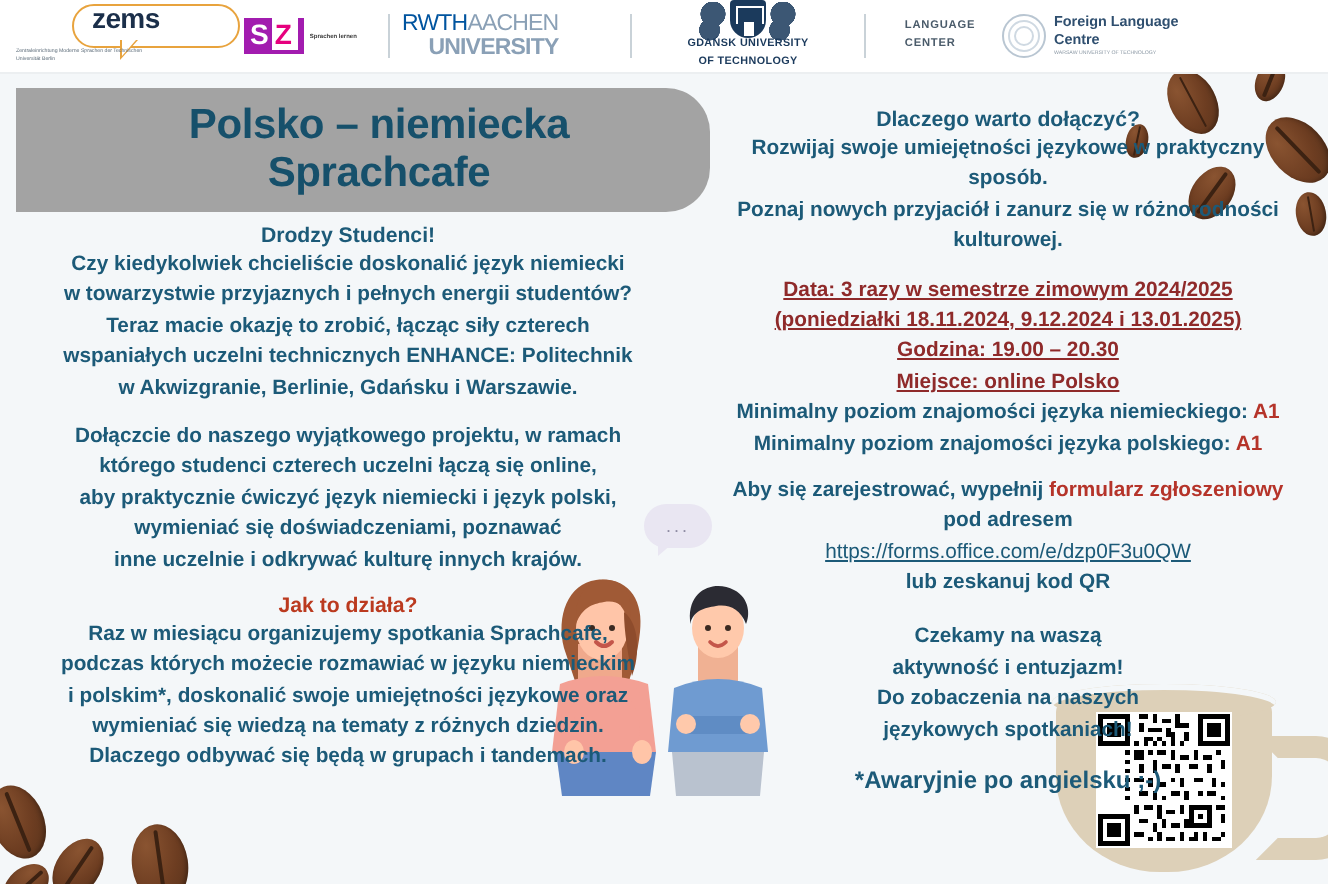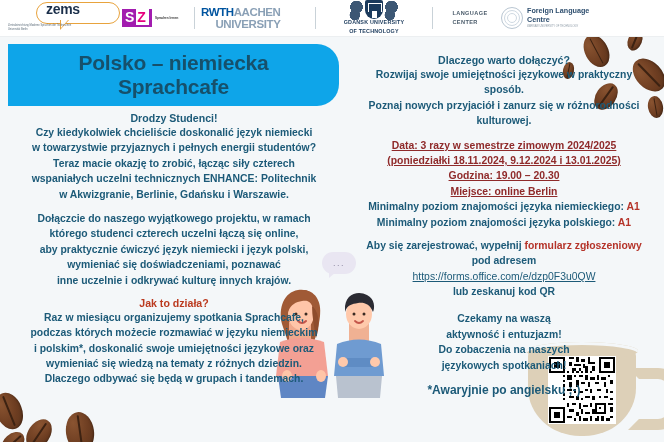--- a/index.html
+++ b/index.html
@@ -75,21 +75,21 @@
     background: #a21caf; color: #fff;
     font-size: 14px; font-weight: 800;
     padding: 1px 3px; letter-spacing: 2px;
     line-height: 1.1;
   }
   .sz-box span.inner-s { background:#fff; color:#e6007e; padding:0 1px; }
   .sz-txt { font-size: 3px; color: #3a3a3a; margin-left: 3px; line-height: 1.4; font-weight: 700;}
 
   
   .rwth-wrap { position: relative; width: 108px; height: 30px; display:flex; align-items:center;}
-  .rwth-l1 { font-size: 11.5px; font-weight: 700; color: #00549f; letter-spacing: -0.4px; }
+  .rwth-l1 { font-size: 11.5px; font-weight: 400; color: #00549f; letter-spacing: -0.4px; }
   .rwth-l1 .gray { color: #8aa0b6; }
   .rwth-l2 { font-size: 11.5px; font-weight: 800; color: #8aa0b6; letter-spacing: -0.4px; text-align: right;}
 
   
   .gd-wrap { position: relative; width: 104px; height: 36px; display:flex; flex-direction:column; align-items:center; justify-content:center;}
   .gd-crest { position: relative; width: 54px; height: 22px; }
   .gd-shield {
     position:absolute; left:18px; top:0px; width:18px; height:19px;
     background:#1b3a5c;
     border-radius: 2px 2px 9px 9px;
@@ -136,24 +136,25 @@
   }
   .flc-mark::after{ inset:5px; }
   .flc-txt { line-height:1.15; }
   .flc-l1 { font-size: 7.2px; color:#2f4f6f; font-weight:600; }
   .flc-l2 { font-size: 2.6px; color:#8d9aa6; margin-top:2px; }
 
   
   #title-panel {
     position: absolute; left: 8px; top: 44px;
     width: 331px; height: 62px;
-    background: #0ea5e9;
+    background: #a3a3a3;
     border-radius: 0 22px 22px 0;
     display: flex; align-items: center; justify-content: center;
     z-index: 12;
+    padding-left: 16px;
   }
   #title-text {
     color: #16506b;
     font-size: 21px; font-weight: 700;
     text-align: center; line-height: 1.12;
     letter-spacing: -0.2px;
     white-space: pre-line;
   }
 
   
@@ -365,21 +366,21 @@
   <div class="col" id="right-col">
     <div class="heading">Dlaczego warto dołączyć?</div>
     <div class="para">Rozwijaj swoje umiejętności językowe w praktyczny
 sposób.
 Poznaj nowych przyjaciół i zanurz się w różnorodności
 kulturowej.</div>
 
     <div class="para red tight" style="margin-bottom:0">Data: 3 razy w semestrze zimowym 2024/2025</div>
     <div class="para red tight" style="margin-bottom:0">(poniedziałki 18.11.2024, 9.12.2024 i 13.01.2025)</div>
     <div class="para red tight" style="margin-bottom:0">Godzina: 19.00 – 20.30</div>
-    <div class="para red tight" style="margin-bottom:0">Miejsce: online Berlin</div>
+    <div class="para red tight" style="margin-bottom:0">Miejsce: online Polsko</div>
 
     <div class="para tight" style="margin-bottom:0"><span>Minimalny poziom znajomości języka niemieckiego: </span><span class="inline-red">A1</span></div>
     <div class="para tight" style="margin-bottom:8px"><span>Minimalny poziom znajomości języka polskiego: </span><span class="inline-red">A1</span></div>
 
     <div class="para tight" style="margin-bottom:0"><span>Aby się zarejestrować, wypełnij </span><span class="inline-red">formularz zgłoszeniowy</span></div>
     <div class="para tight" style="margin-bottom:0">pod adresem</div>
     <div class="para tight" style="margin-bottom:0"><a class="inline-link" href="#">https://forms.office.com/e/dzp0F3u0QW</a></div>
     <div class="para tight" style="margin-bottom:12px">lub zeskanuj kod QR</div>
 
     <div class="para" style="margin-bottom:10px">Czekamy na waszą

